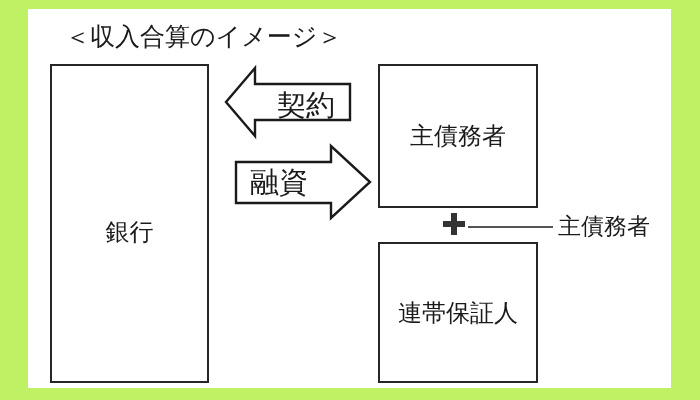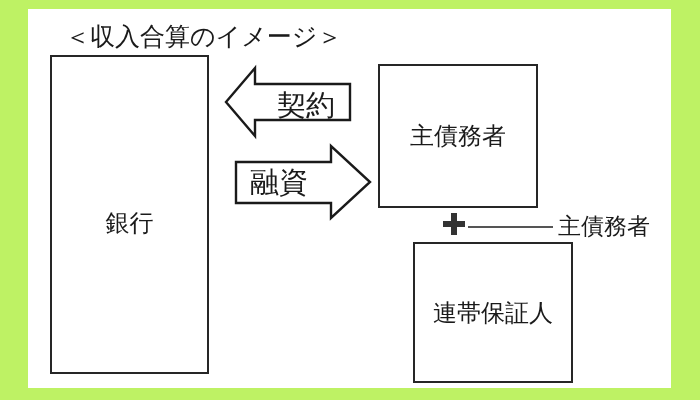--- a/index.html
+++ b/index.html
@@ -58,21 +58,21 @@
   }
   .entity-label {
     font-size: 24px;
     line-height: 28px;
     color: #1a1a1a;
     white-space: nowrap;
   }
 
   #box-bank {
     left: 22px;
-    top: 46px;
+    top: 55px;
     width: 159px;
     height: 319px;
   }
   #box-bank .entity-label {
     
     position: absolute;
     top: 152px;
     left: 0;
     right: 0;
     text-align: center;
@@ -83,21 +83,20 @@
     top: 55px;
     width: 160px;
     height: 144px;
   }
 
   #box-joint-guarantor {
     left: 350px;
     top: 233px;
     width: 160px;
     height: 141px;
-    margin-left: 35px;
   }
 
   
   #arrow-layer {
     position: absolute;
     left: 0;
     top: 0;
     width: 643px;
     height: 379px;
     pointer-events: none;

